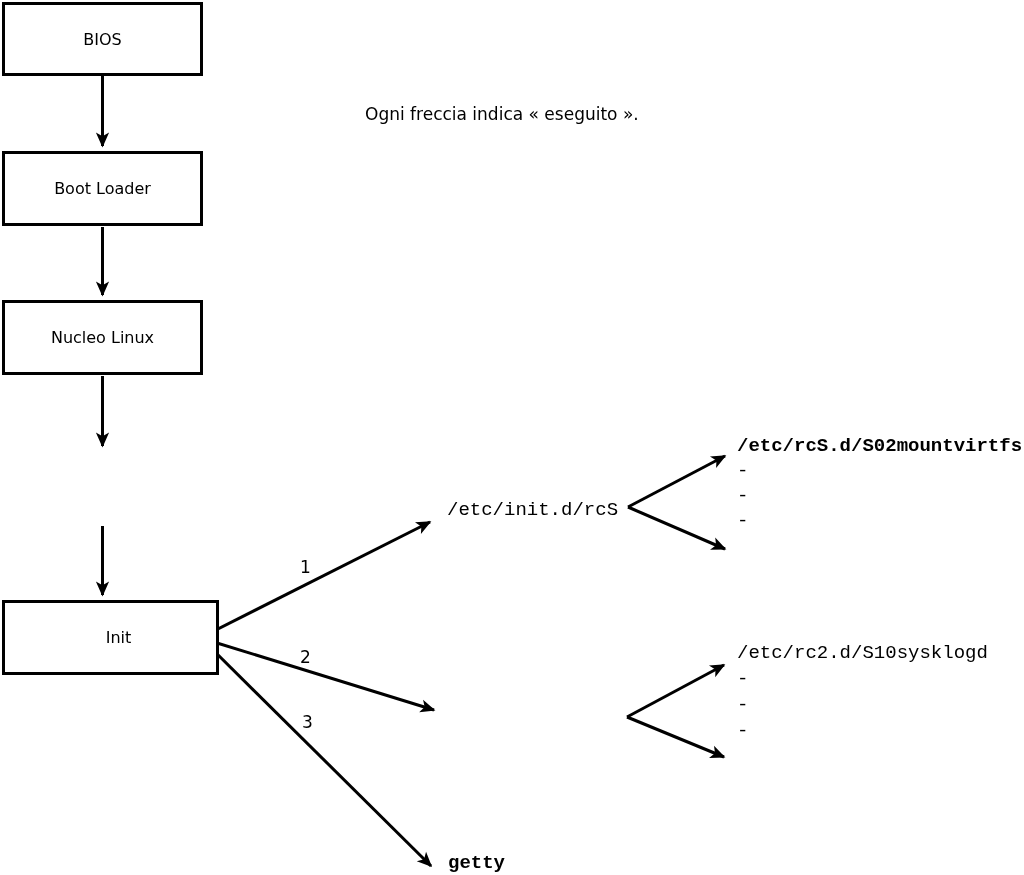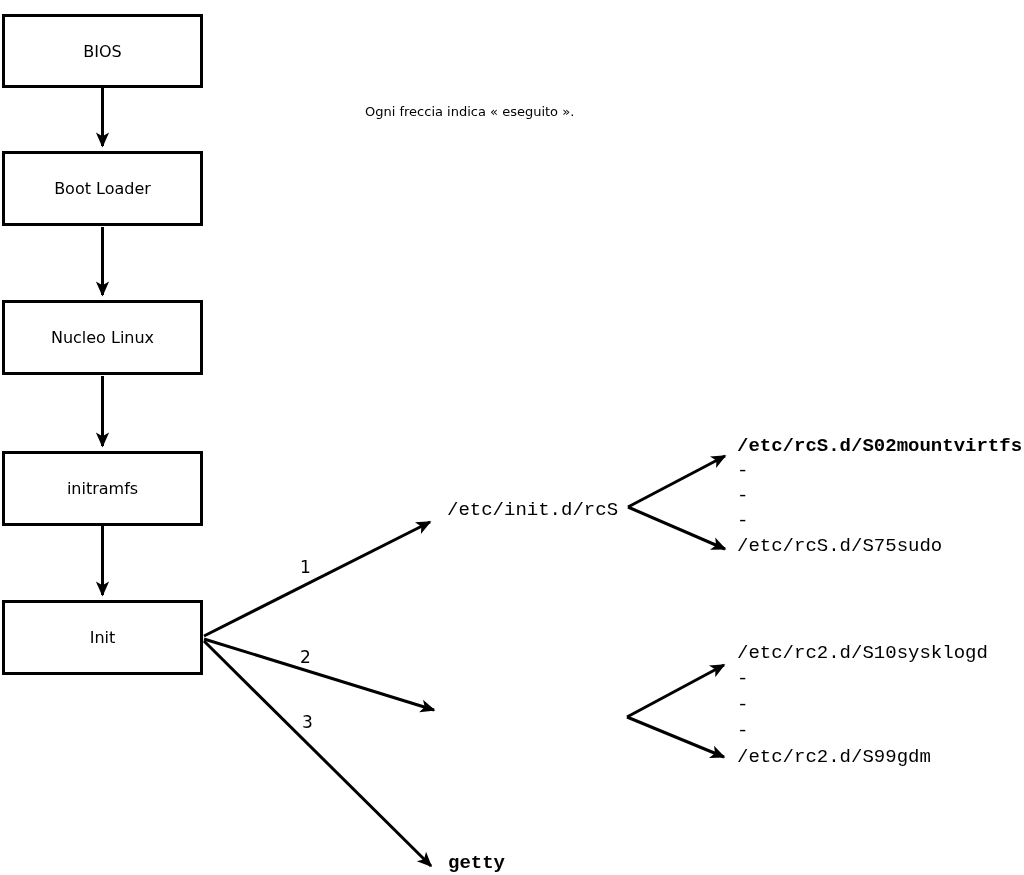--- a/index.html
+++ b/index.html
@@ -22,31 +22,31 @@
     left: 2px;
     width: 195px;
     height: 69px;
     border: 3px solid #000000;
     background: #ffffff;
     display: flex;
     align-items: center;
     justify-content: center;
     font-size: 16px;
   }
-  #box-bios      { top: 14px;   height: 68px; }
+  #box-bios      { top: 2px;   height: 68px; }
   #box-boot      { top: 151px; }
   #box-kernel    { top: 300px; }
   #box-initramfs { top: 451px; }
-  #box-init      { top: 600px; }
+  #box-init      { top: 600px; padding-left: 16px; }
 
   .caption {
     position: absolute;
     left: 365px;
     top: 104px;
-    font-size: 13px;
+    font-size: 17px;
     white-space: pre;
   }
   .num {
     position: absolute;
     font-size: 17px;
   }
   #num-1 { left: 300px; top: 557px; }
   #num-2 { left: 300px; top: 647px; }
   #num-3 { left: 302px; top: 712px; }
 
@@ -105,41 +105,36 @@
 
   <div class="box" id="box-bios">
     <span>BIOS</span>
   </div>
   <div class="box" id="box-boot">
     <span>Boot Loader</span>
   </div>
   <div class="box" id="box-kernel">
     <span>Nucleo Linux</span>
   </div>
-  <div class="box" id="box-initramfs">
-    <span>initramfs</span>
-  </div>
   <div class="box" id="box-init">
     <span>Init</span>
   </div>
 
   <span class="caption">Ogni freccia indica « eseguito ».</span>
 
   <span class="num" id="num-1">1</span>
   <span class="num" id="num-2">2</span>
   <span class="num" id="num-3">3</span>
 
   <span class="mono" id="lbl-rcs">/etc/init.d/rcS</span>
   <span class="mono" id="lbl-getty">getty</span>
 
   <span class="mono" id="lf-1-0">/etc/rcS.d/S02mountvirtfs</span>
   <span class="mono" id="lf-1-1">-</span>
   <span class="mono" id="lf-1-2">-</span>
   <span class="mono" id="lf-1-3">-</span>
-  <span class="mono" id="lf-1-4">/etc/rcS.d/S75sudo</span>
 
   <span class="mono" id="lf-2-0">/etc/rc2.d/S10sysklogd</span>
   <span class="mono" id="lf-2-1">-</span>
   <span class="mono" id="lf-2-2">-</span>
   <span class="mono" id="lf-2-3">-</span>
-  <span class="mono" id="lf-2-4">/etc/rc2.d/S99gdm</span>
 
 </div>
 
 </body></html>

